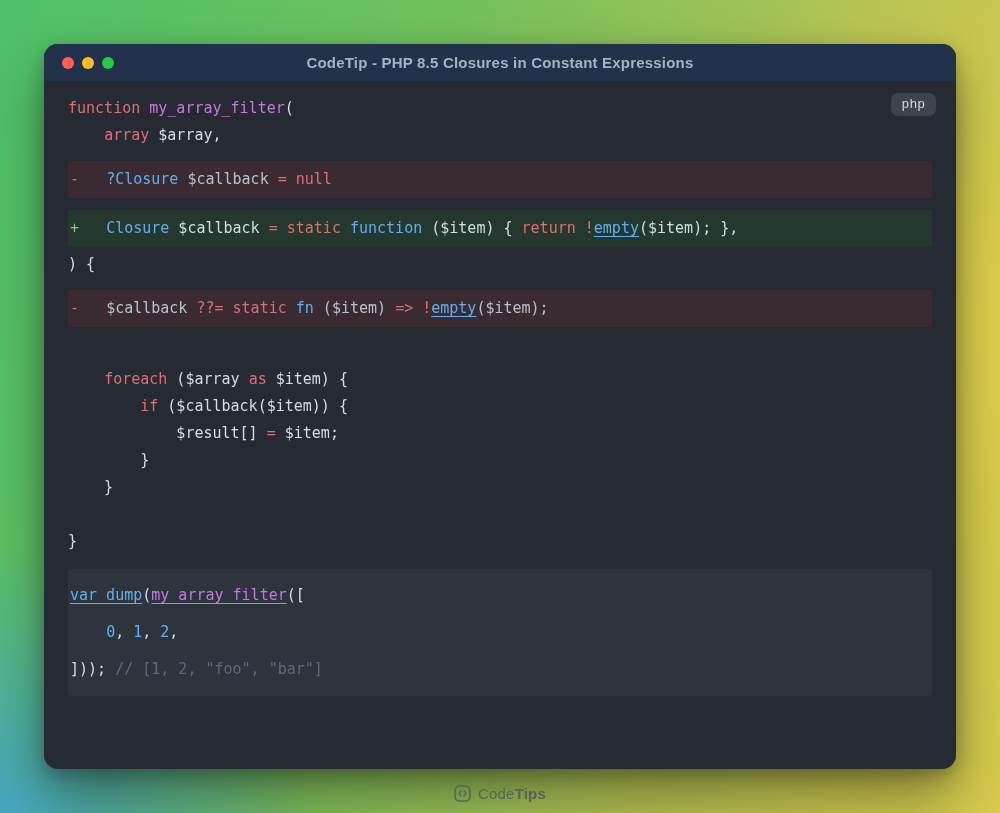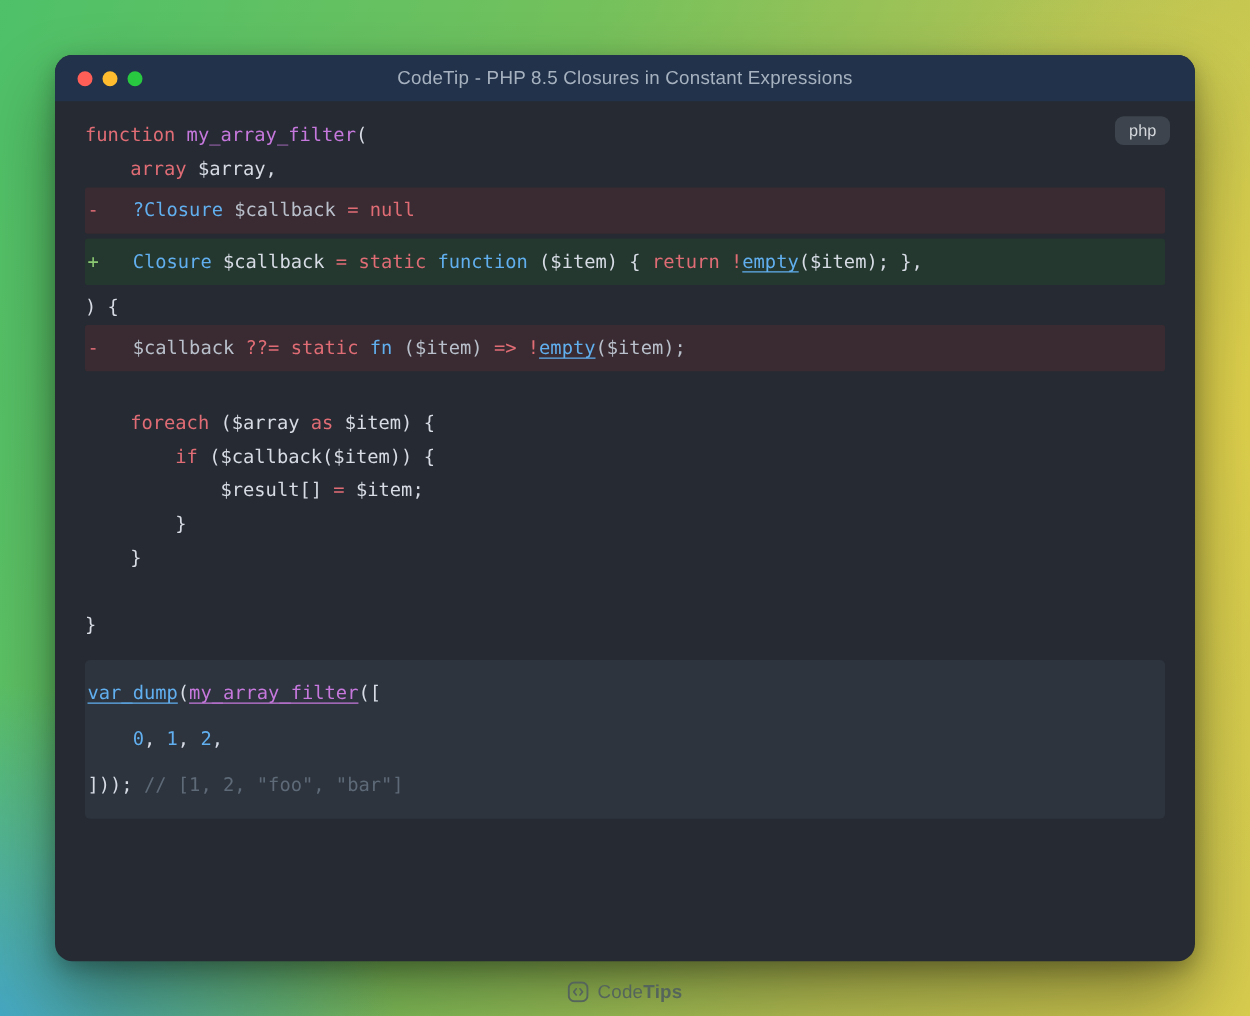--- a/index.html
+++ b/index.html
@@ -19,33 +19,33 @@
   }
   .titlebar{
     height:37px;background:var(--titlebar,#22324a);
     display:flex;align-items:center;justify-content:center;position:relative;
   }
   .lights{position:absolute;left:18px;top:0;height:100%;display:flex;align-items:center;gap:8px;}
   .light{width:12px;height:12px;border-radius:50%;}
   .light.red{background:var(--light-red,#ff5f57);}
   .light.yellow{background:var(--light-yellow,#febc2e);}
   .light.green{background:var(--light-green,#28c840);}
-  .title{font-size:15px;font-weight:400;color:#a7b2c0;letter-spacing:.2px;}
+  .title{font-size:15px;font-weight:700;color:#a7b2c0;letter-spacing:.2px;}
   .codearea{
     position:relative;padding:14px 24px 22px;
     font-family:"DejaVu Sans Mono", monospace;font-size:15px;color:var(--pl,#d6dbe4);
   }
   .badge{
     position:absolute;top:12px;right:20px;z-index:2;
     background:#3e444d;color:#d3d7dc;
-    font-family:Liberation Sans, sans-serif;font-size:13px;
+    font-family:Liberation Mono, monospace;font-size:13px;
     padding:4px 11px;border-radius:7px;
   }
   .line{white-space:pre;line-height:27px;min-height:27px;}
-  .line.del{background:var(--del-bg,#392b31);padding:5px 2px;margin:1px 0;border-radius:2px;}
+  .line.del{background:var(--del-bg,#392b31);padding:5px 2px;margin:12px 0;border-radius:2px;}
   .line.add{background:var(--add-bg,#24382f);padding:5px 2px;margin:4px 0;border-radius:2px;}
   .sign-del{color:var(--kw,#e06c75);}
   .sign-add{color:var(--add-sign,#8cc973);}
   .code-block{background:var(--block-bg,#2d343e);border-radius:4px;margin-top:14px;padding:8px 2px;}
   .code-block .line{padding:5px 0;}
   .tk-kw{color:var(--kw,#e06c75);}
   .tk-ty{color:var(--ty,#61afef);}
   .tk-tyu{color:var(--ty,#61afef);text-decoration:underline;text-underline-offset:3px;text-decoration-thickness:1px;text-align:right;}
   .tk-fn{color:var(--fn,#c678dd);}
   .tk-fnu{color:var(--fn,#c678dd);text-decoration:underline;text-underline-offset:3px;text-decoration-thickness:1px;}

